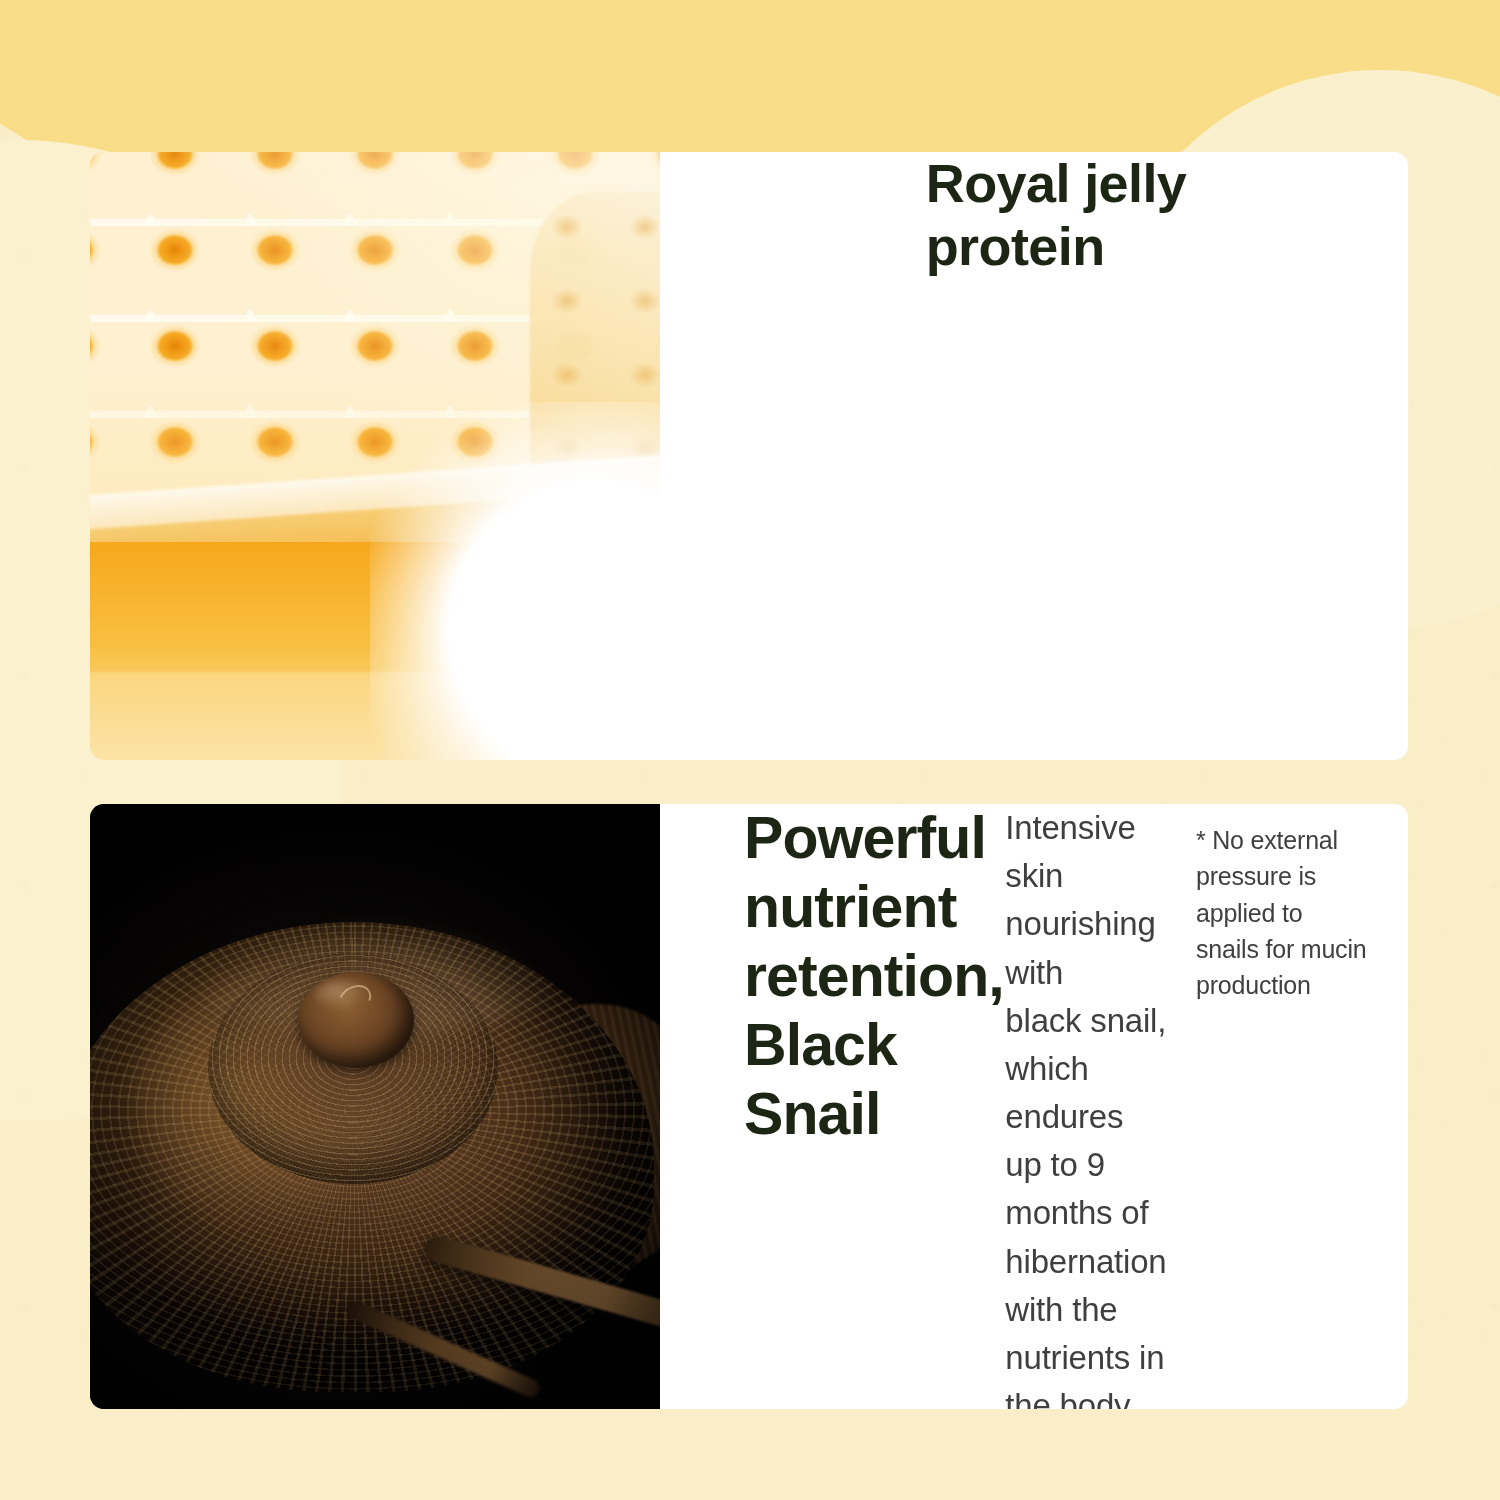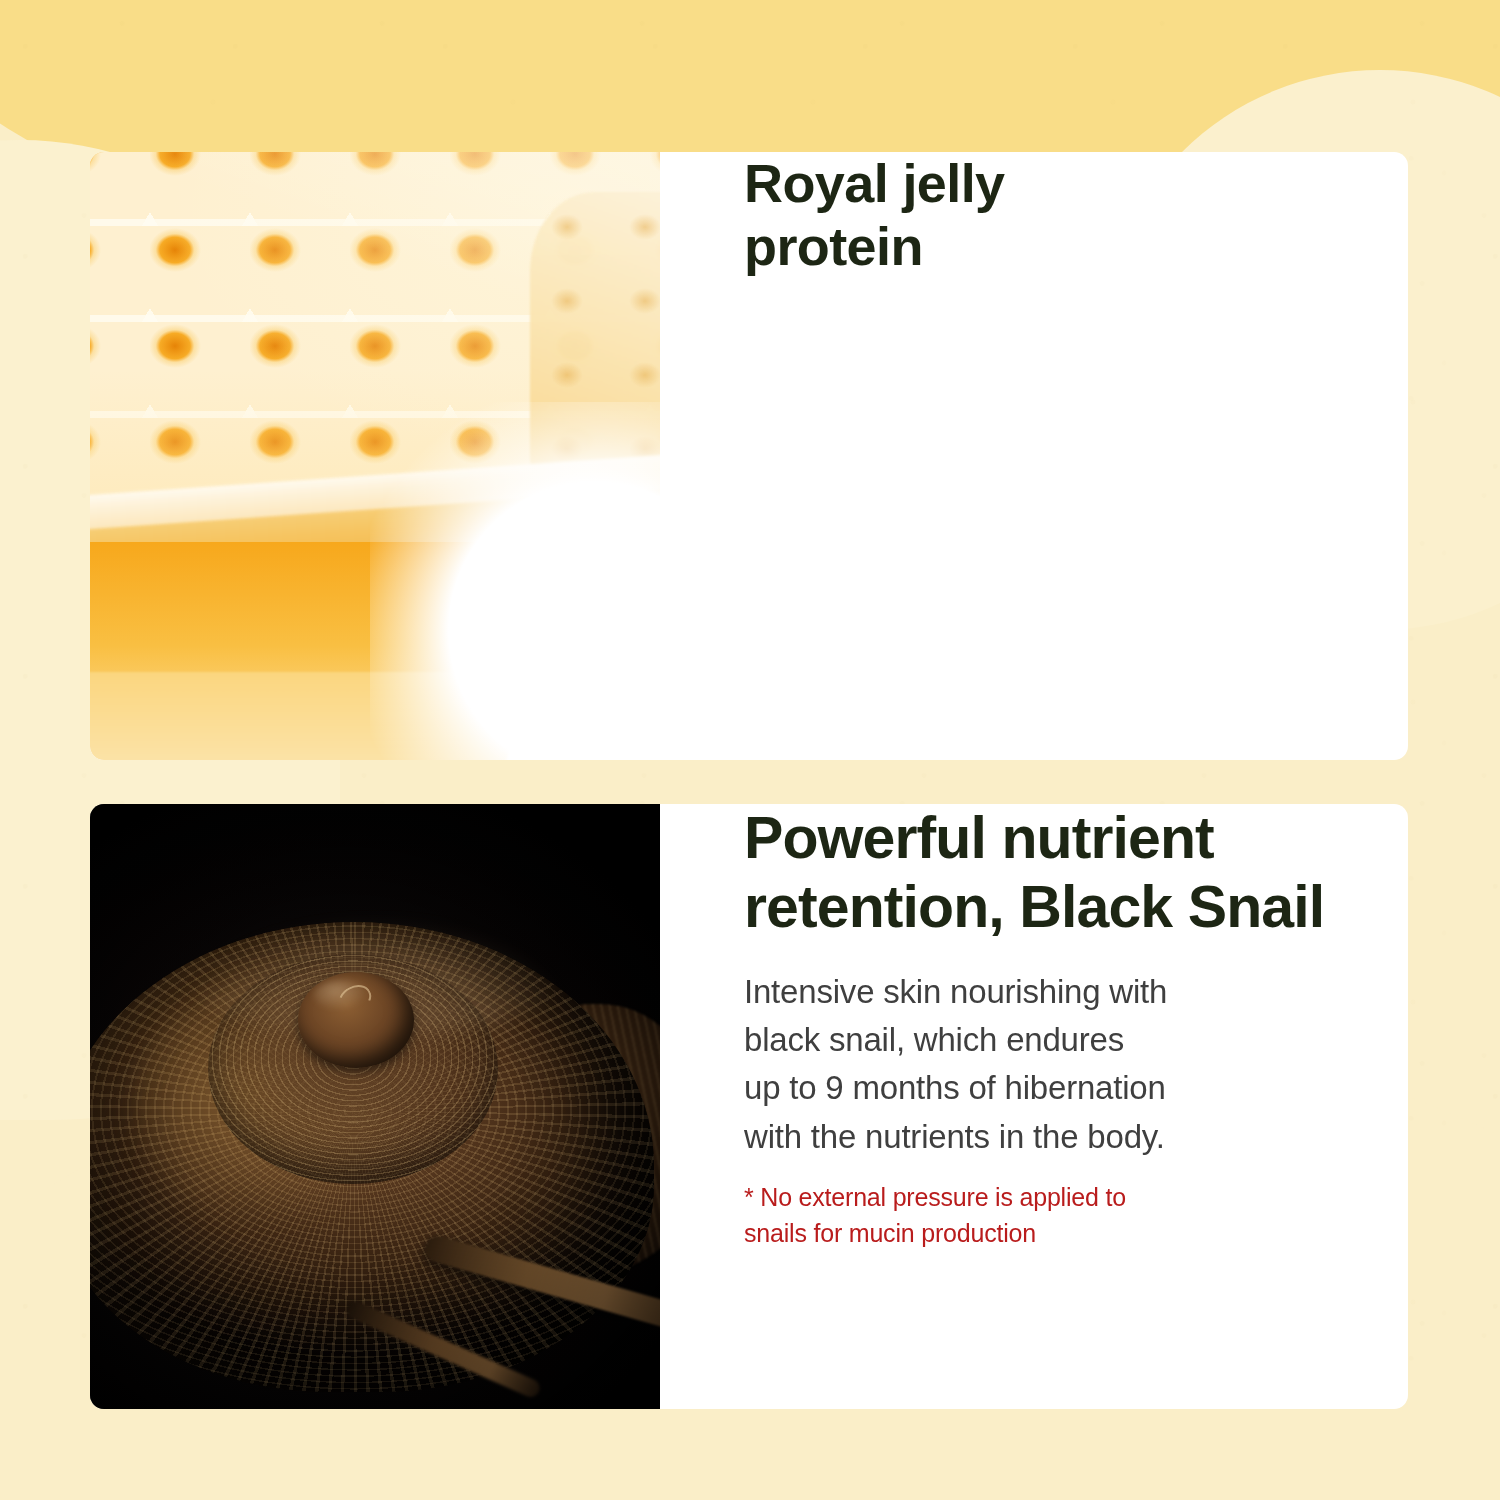--- a/index.html
+++ b/index.html
@@ -78,21 +78,21 @@
     display: flex;
     background: #ffffff;
     border-radius: 14px;
     overflow: hidden;
   }
 
   .card-1 { height: 608px; }
   .card-2 { height: 605px; margin-top: 44px; }
 
   .card-media { width: 570px; flex: 0 0 570px; position: relative; overflow: hidden; }
-  .card-body  { flex: 1 1 auto; padding: 0 40px 0 84px; display: flex; flex-direction: column; justify-content: flex-start; }
+  .card-body  { flex: 1 1 auto; padding: 0 40px 0 84px; display: flex; justify-content: center; }
 
   
   .card-title {
     color: #1d2614;
     font-size: 54px;
     font-weight: 700;
     line-height: 1.17;
     letter-spacing: -0.6px;
   }
   .card-1 .card-title { margin-bottom: 40px; }
@@ -101,21 +101,21 @@
   .card-desc {
     color: #3f3f3f;
     font-size: 33px;
     font-weight: 400;
     line-height: 1.52;
     letter-spacing: -0.2px;
   }
   .card-2 .card-desc { font-size: 33px; line-height: 1.46; }
 
   .card-note {
-    color: #b91c1c;
+    color: #404040;
     font-size: 25px;
     font-weight: 400;
     line-height: 1.45;
     letter-spacing: -0.2px;
     margin-top: 18px;
   }
 
   
   .honey-scene {
     position: absolute; inset: 0;

